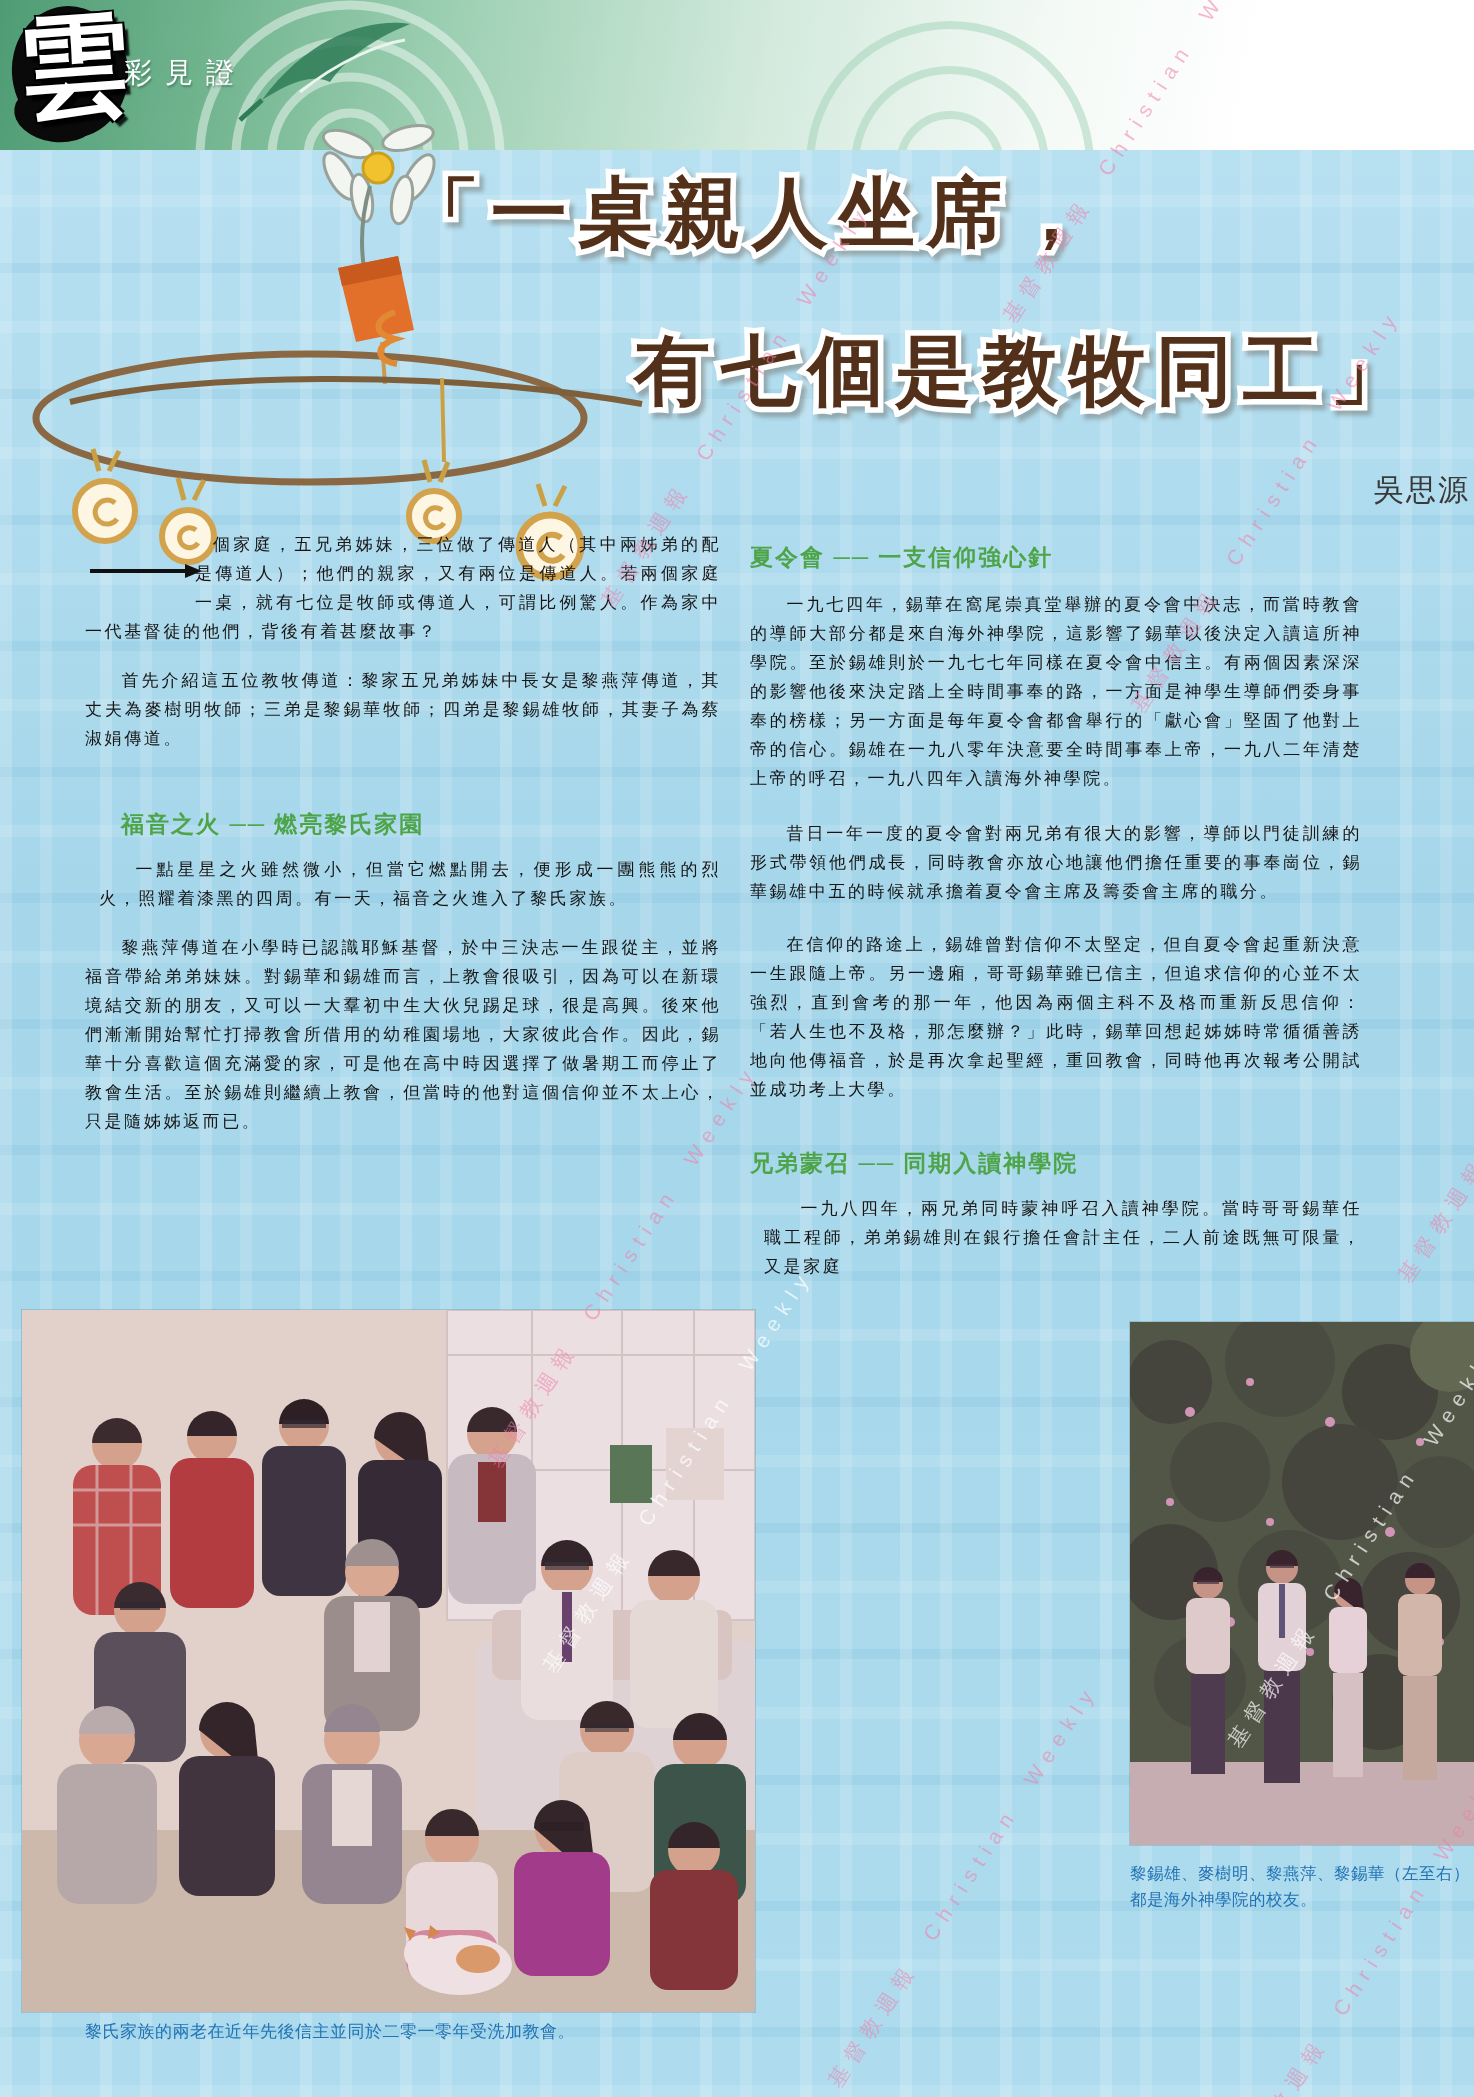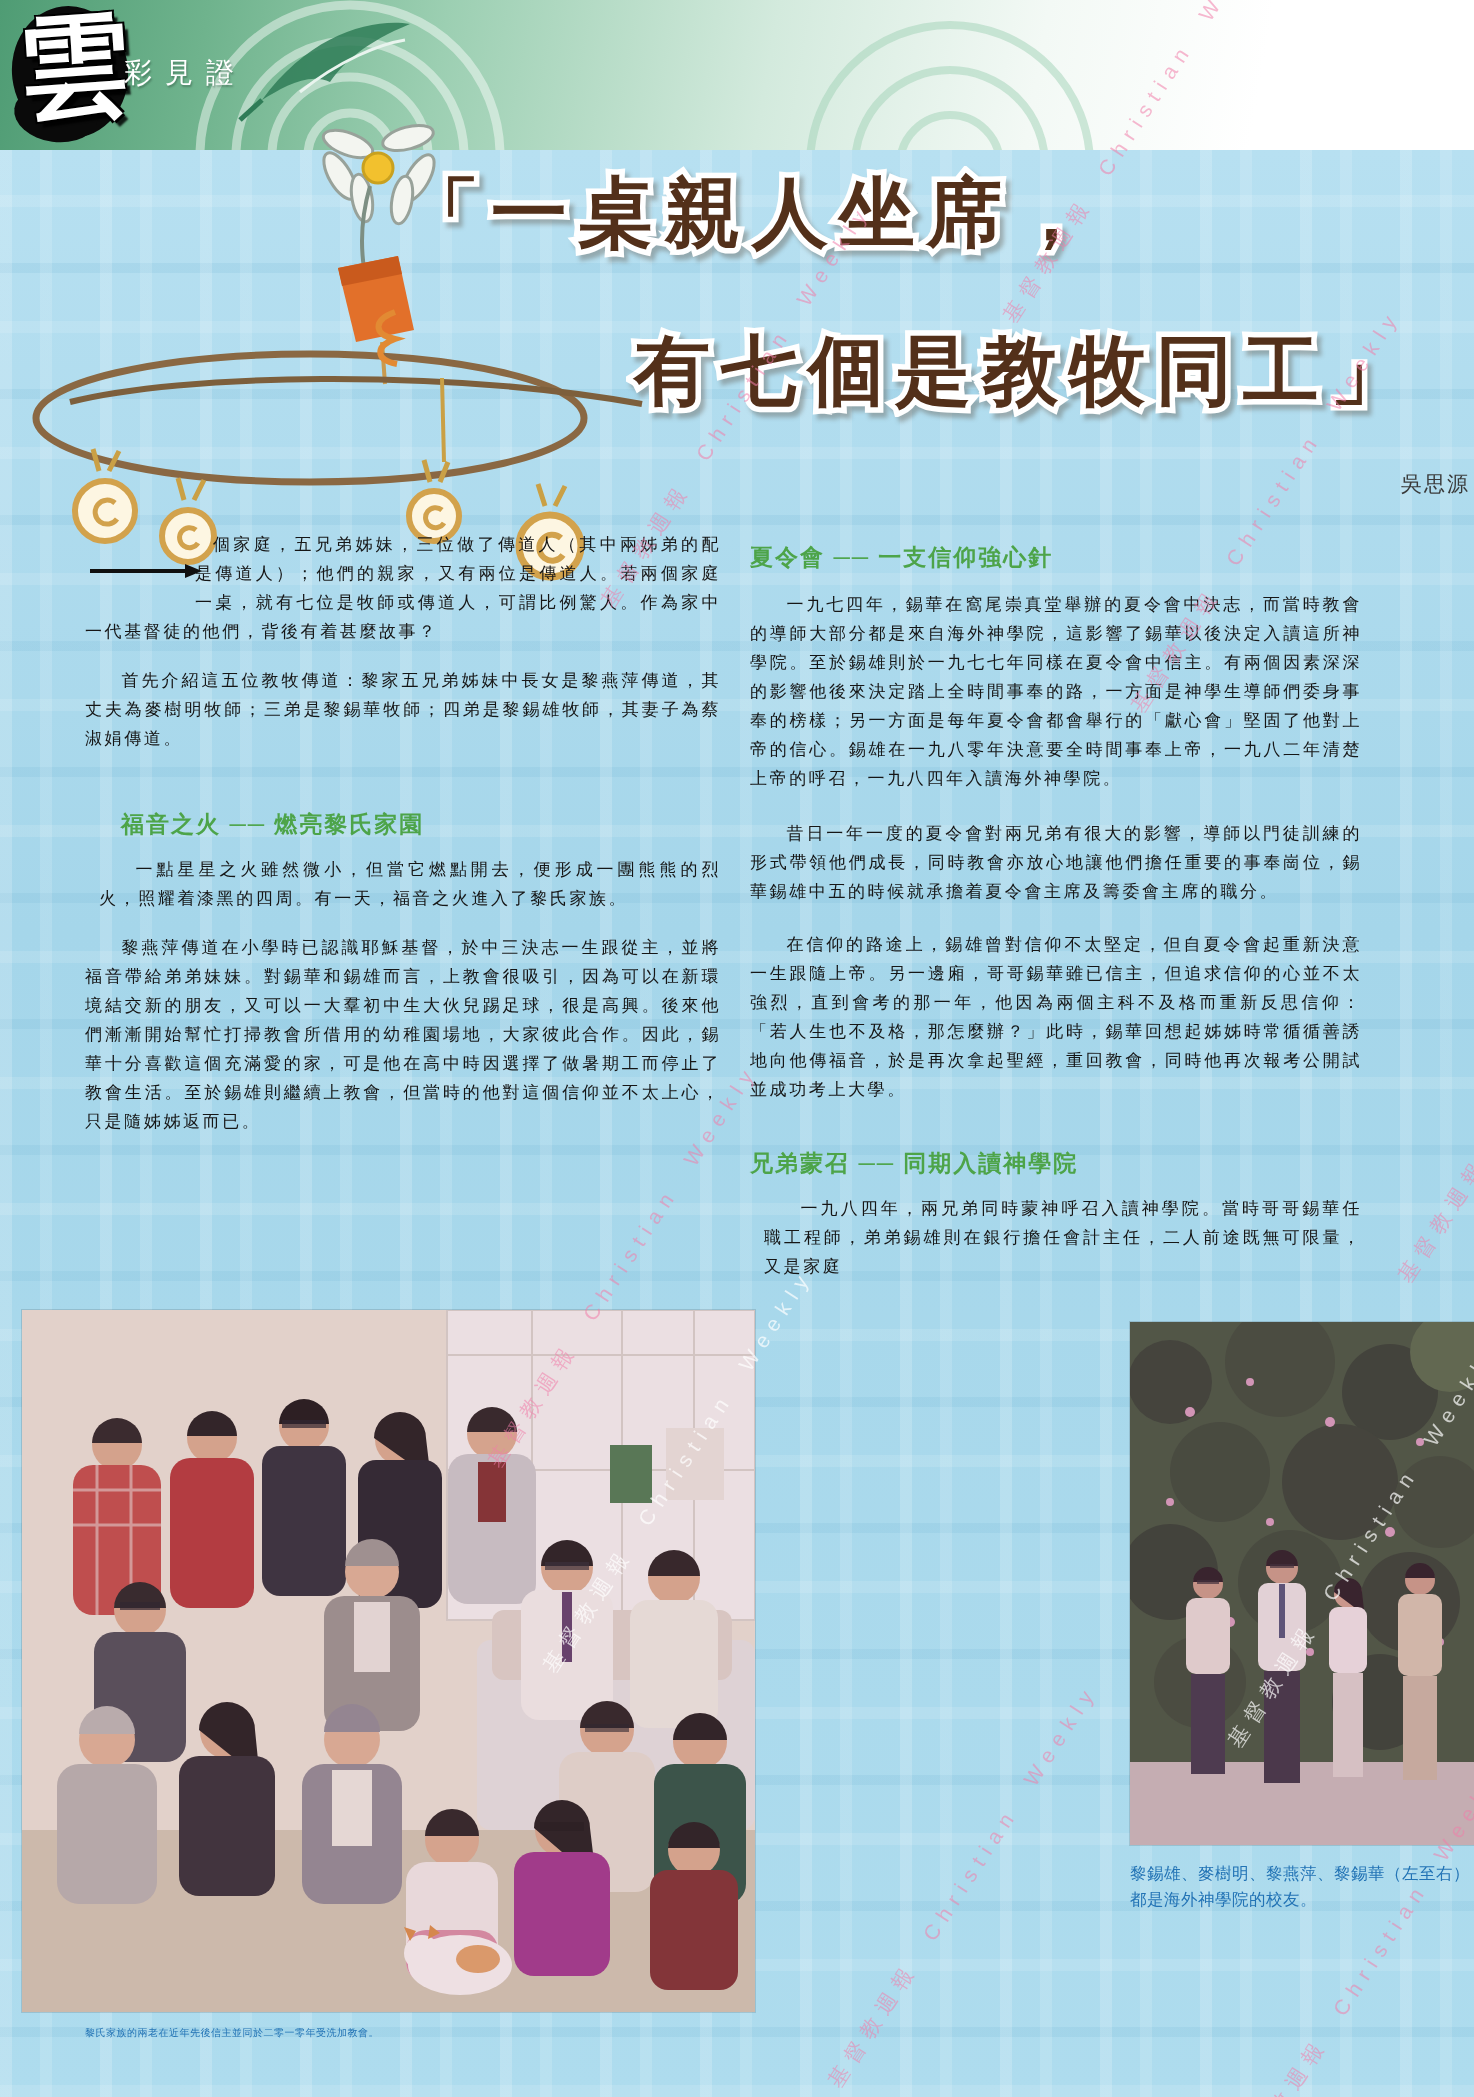--- a/index.html
+++ b/index.html
@@ -24,21 +24,21 @@
     font-family:Liberation Serif, serif;letter-spacing:13px;
     text-shadow:1px 2px 2px rgba(40,70,55,.45);}
   
   .title-line{position:absolute;white-space:nowrap;font-family:"Liberation Sans","DejaVu Sans",sans-serif;
     font-weight:900;font-size:76px;letter-spacing:11px;line-height:90px;}
   .title-1{left:404px;top:168px;}
   .title-2{left:634px;top:326px;}
   .t-stroke{position:absolute;left:0;top:0;color:#53301a;-webkit-text-stroke:11px #ffffff;
     filter:drop-shadow(4px 5px 2px rgba(70,45,25,.30));}
   .t-fill{position:relative;color:#53301a;}
-  .author{position:absolute;left:1340px;top:470px;width:130px;text-align:right;font-size:21px;color:#3a3a3a;
+  .author{position:absolute;left:1340px;top:470px;width:130px;text-align:right;font-size:30px;color:#3a3a3a;
     font-family:"Liberation Sans","DejaVu Sans",sans-serif;letter-spacing:2px;}
   
   .table-illust{position:absolute;left:10px;top:116px;width:650px;height:470px;}
   .intro-arrow{position:absolute;left:90px;top:569px;width:96px;height:0;border-top:4px solid #101010;}
   .intro-arrow::after{content:"";position:absolute;right:-16px;top:-9px;width:0;height:0;
     border-left:17px solid #101010;border-top:7px solid transparent;border-bottom:7px solid transparent;}
   
   .col-left{position:absolute;left:85px;top:530px;width:636px;}
   .col-right{position:absolute;left:750px;top:542px;width:612px;}
   .body-p{margin:0;font-size:17px;line-height:29px;letter-spacing:2.6px;color:#161616;
@@ -53,21 +53,21 @@
   .mt8{margin-top:20px;}.mt16{margin-top:16px;margin-left:14px;}.mt18{margin-top:18px;}
   .mt24{margin-top:24px;}.mt26{margin-top:26px;}.mt44{margin-top:44px;}.mt56{margin-top:56px;margin-left:36px;}
   
   .photo{position:absolute;overflow:hidden;box-shadow:0 0 0 1px rgba(0,0,0,.12);}
   .photo-family{left:22px;top:1310px;width:733px;height:702px;background:#e8e1d1;}
   .photo-alumni{left:1130px;top:1322px;width:344px;height:523px;background:#35522f;}
   .photo svg{display:block;}
   .tint{position:absolute;left:0;top:0;right:0;bottom:0;background:rgba(190,110,165,.14);}
   .tint-strong{background:rgba(186,100,160,.22);}
   .caption{position:absolute;font-family:"Liberation Sans","DejaVu Sans",sans-serif;color:#2273b5;}
-  .caption-family{left:85px;top:2023px;width:620px;font-size:10px;letter-spacing:0.5px;line-height:20px;}
+  .caption-family{left:85px;top:2023px;width:620px;font-size:17px;letter-spacing:0.5px;line-height:20px;font-family:Liberation Mono, monospace;}
   .caption-alumni{left:1130px;top:1860px;width:352px;font-size:16.5px;line-height:26px;letter-spacing:0.5px;}
   
   .wm{position:absolute;white-space:nowrap;z-index:9;pointer-events:none;
     font-family:"Liberation Sans","DejaVu Sans",sans-serif;font-size:21px;
     letter-spacing:8px;word-spacing:16px;color:rgba(241,125,170,.55);
     transform:rotate(-57deg);transform-origin:0 100%;}
   .wm-white{color:rgba(255,255,255,.70);}
   .wm1{left:618px;top:585px;}  .wm2{left:1148px;top:690px;}
   .wm3{left:505px;top:1445px;} .wm4{left:560px;top:1650px;}
   .wm5{left:845px;top:2065px;} .wm6{left:1255px;top:2140px;}

